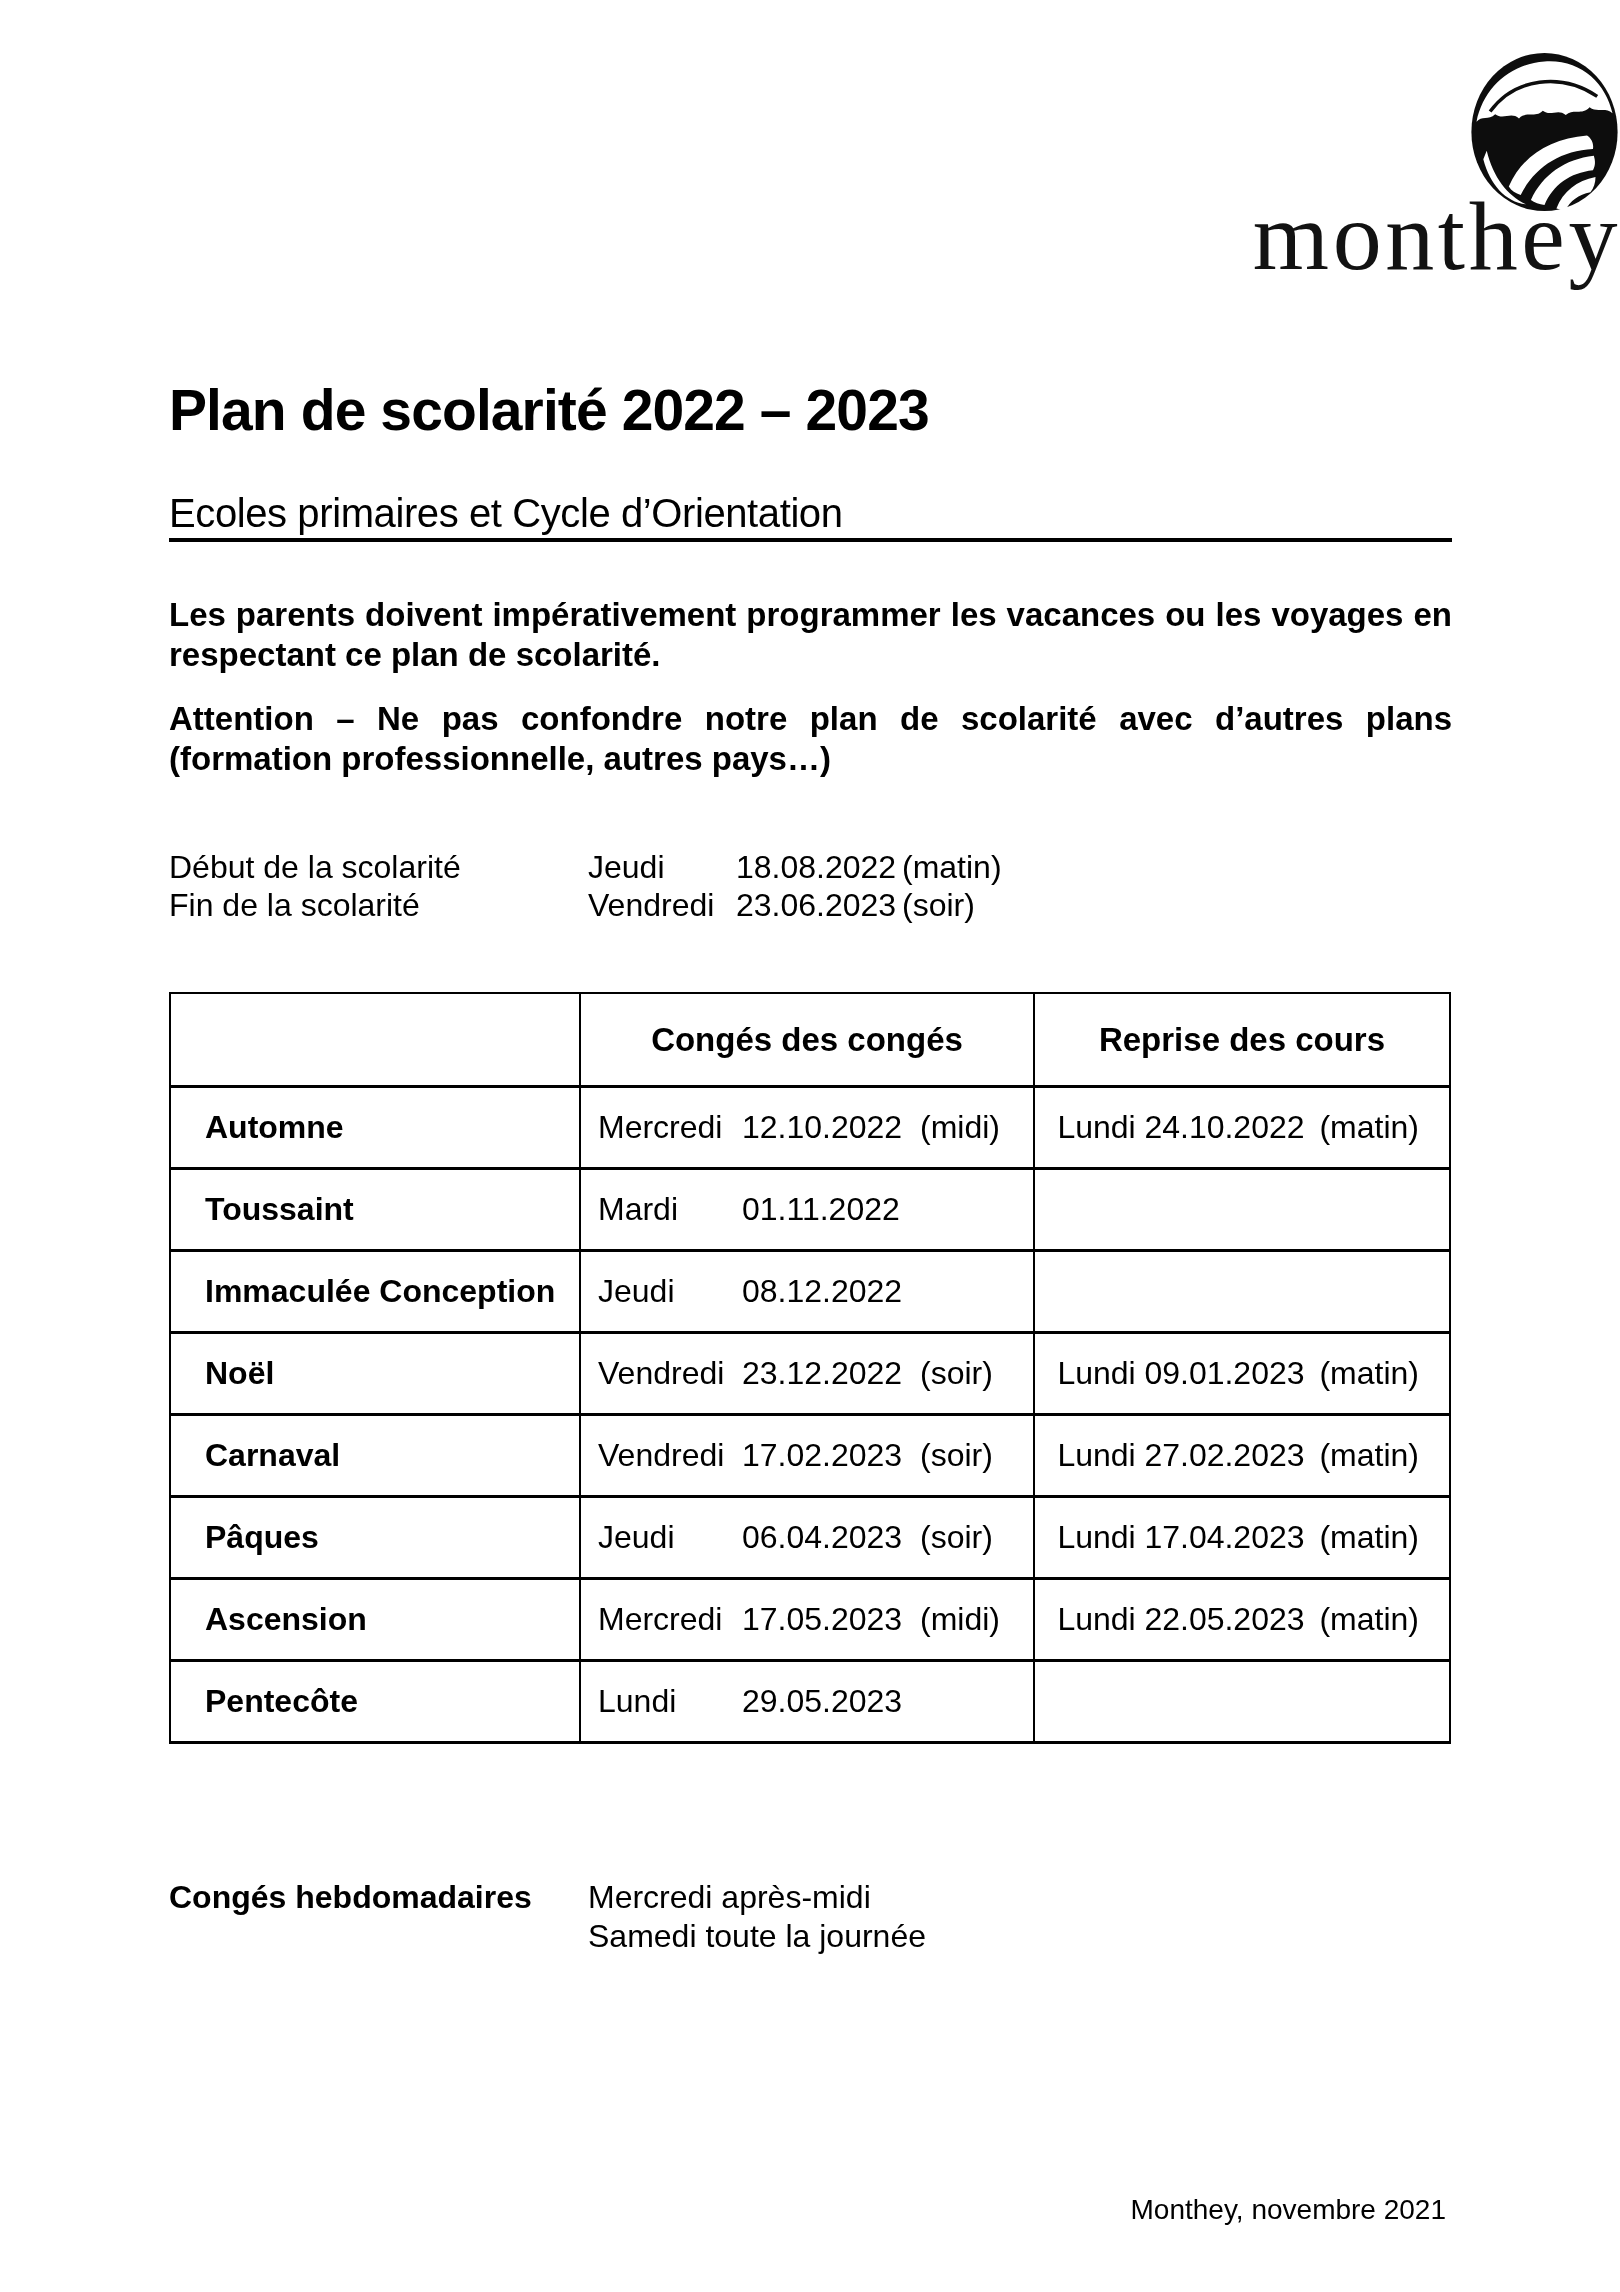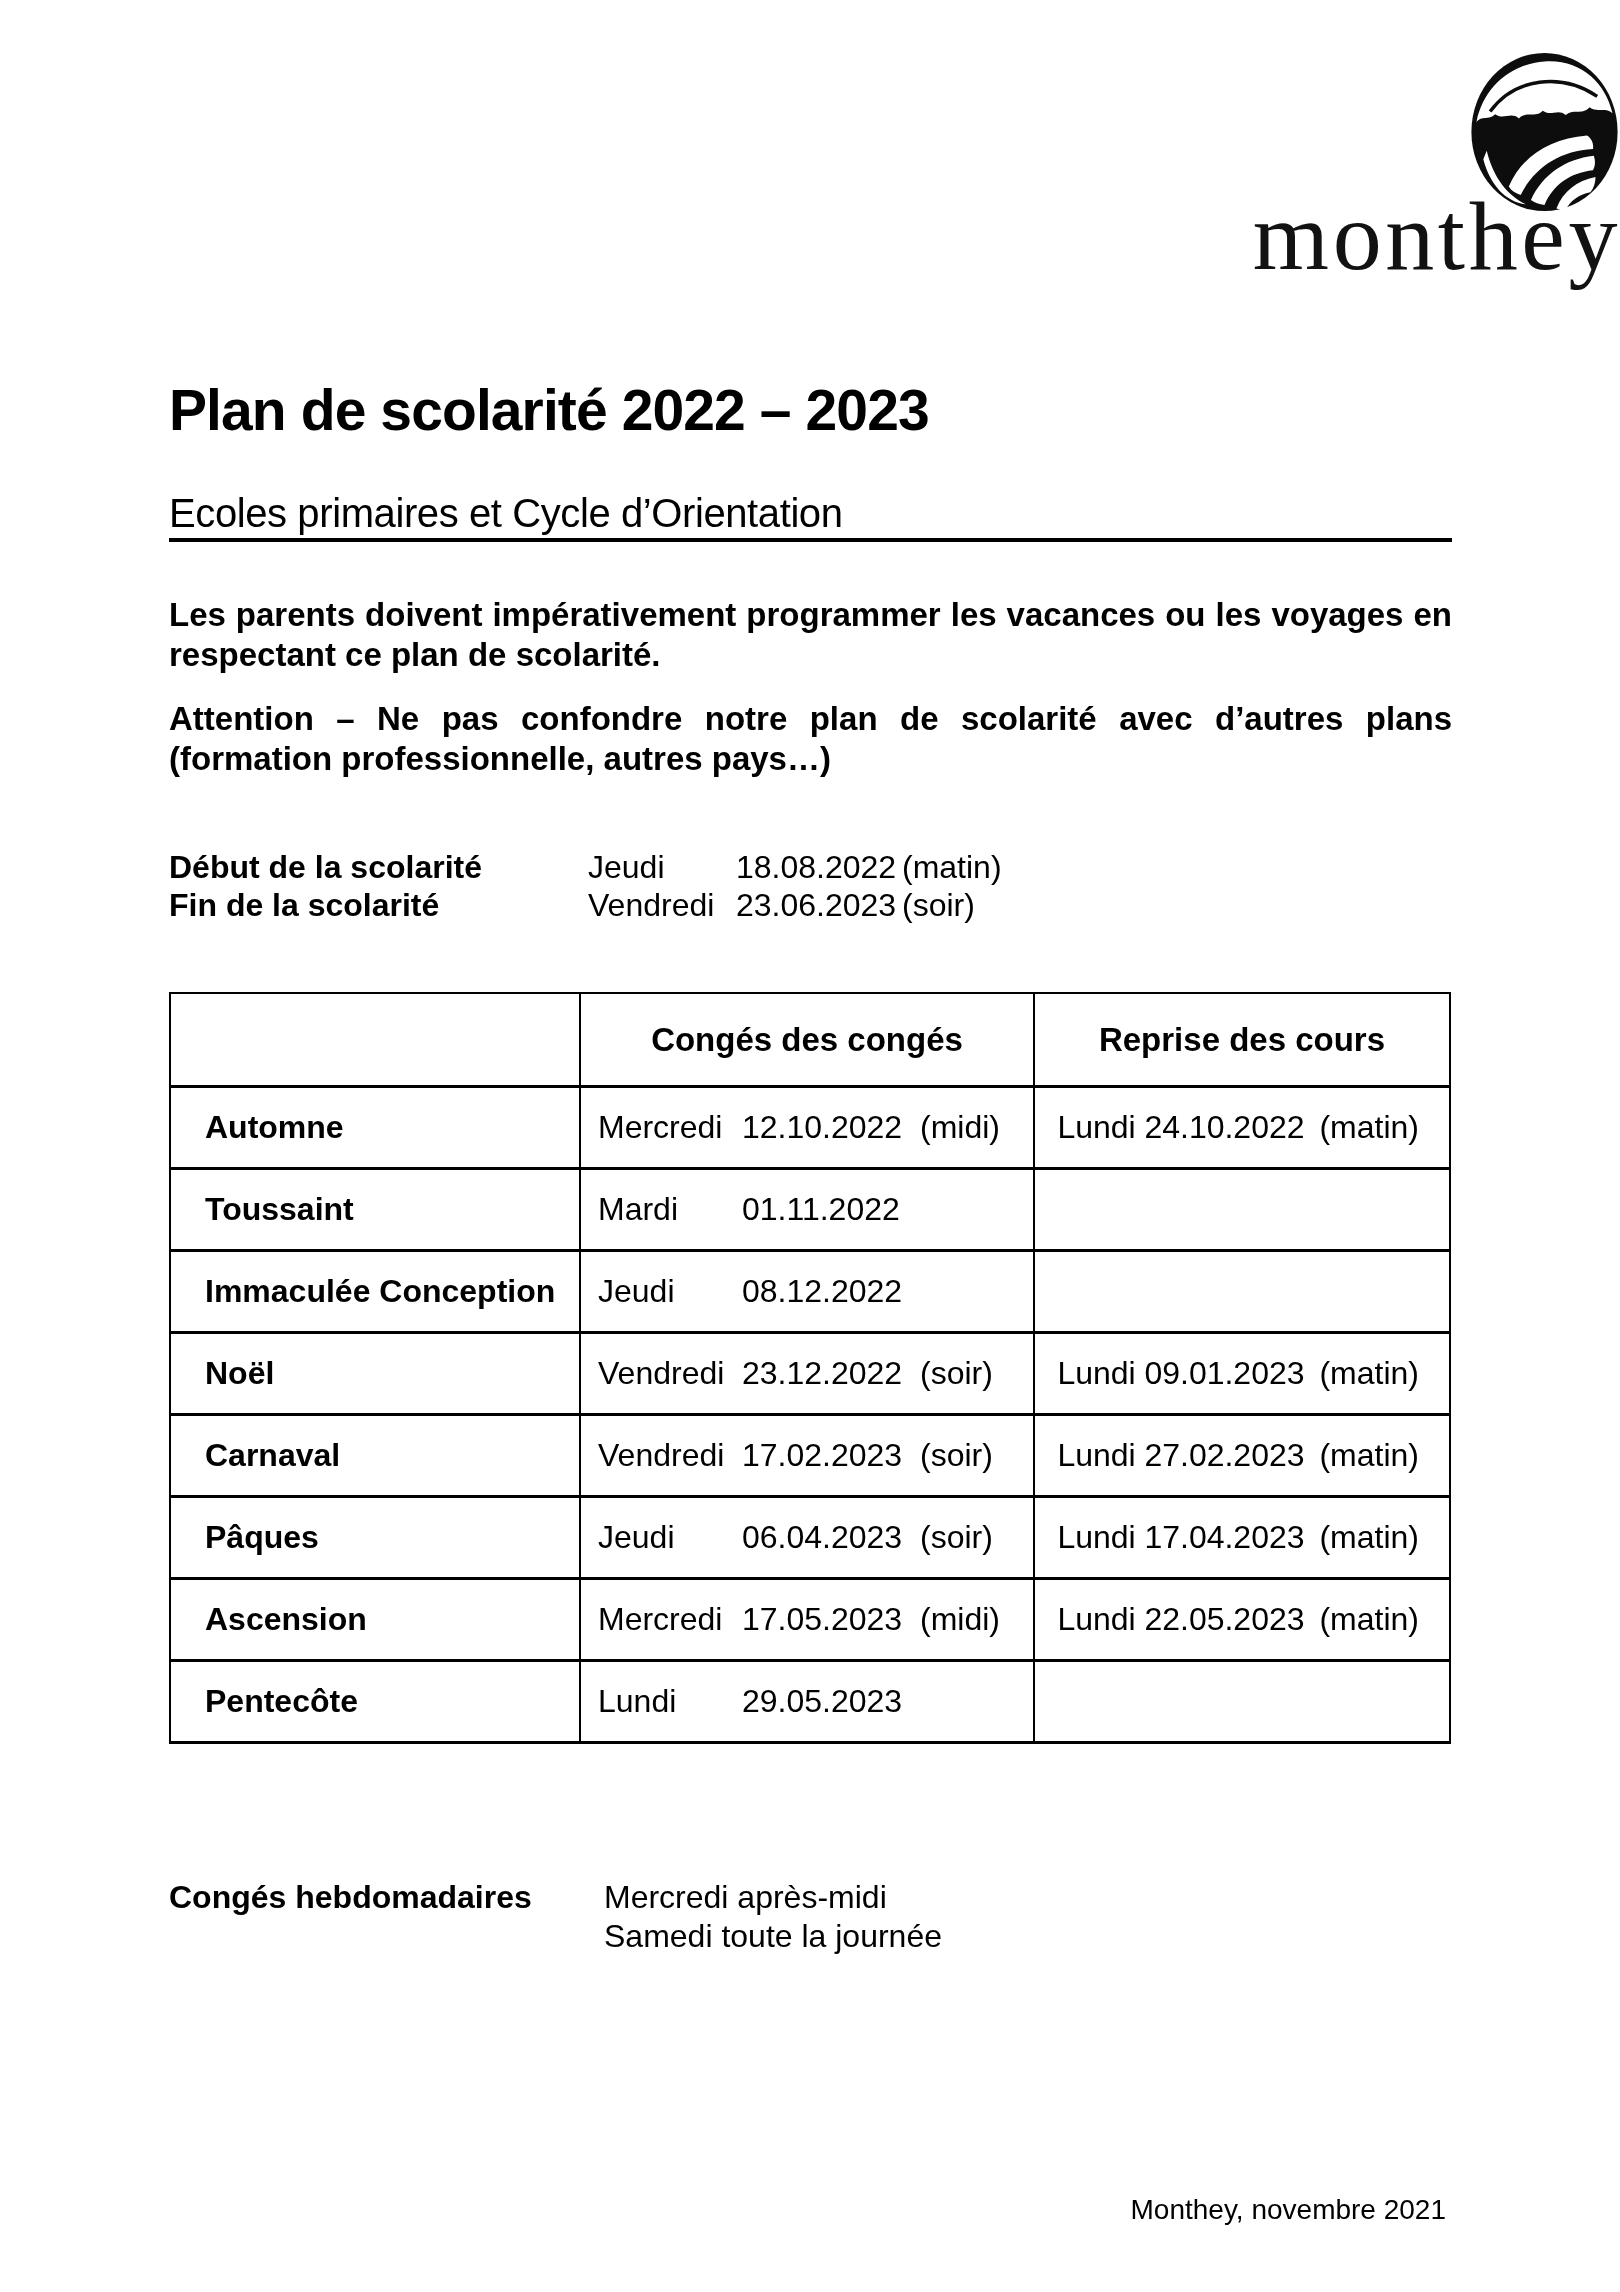--- a/index.html
+++ b/index.html
@@ -44,21 +44,21 @@
     line-height: 1.22; text-align: justify;
   }
   .notices p + p { margin-top: 23px; }
 
   
   .school-year { position: absolute; top: 848px; left: 169px; width: 1283px; }
   .sy-row {
     display: grid; grid-template-columns: 419px 148px 166px auto;
     font-size: 32px; line-height: 38px;
   }
-  .sy-row .lbl { font-weight: bold; }
+  .sy-row .lbl { font-weight: normal; }
 
   
   .holidays {
     position: absolute; top: 992px; left: 169px;
     border-collapse: collapse; table-layout: fixed;
     font-size: 32px;
   }
   .holidays col.c1 { width: 410px; }
   .holidays col.c2 { width: 454px; }
   .holidays col.c3 { width: 416px; }
@@ -68,21 +68,21 @@
   .holidays tbody td { height: 77px; vertical-align: middle; }
   .holidays .rowlabel { font-weight: bold; padding-left: 34px; }
   .sched { display: grid; align-items: center; }
   td.start .sched { grid-template-columns: 144px 178px auto; padding-left: 16px; }
   td.resume .sched { grid-template-columns: 87px 175px auto; padding-left: 21.4px; }
 
   
   .weekly {
     position: absolute; top: 1878px; left: 169px; width: 1283px;
     display: grid; grid-template-columns: 419px auto;
-    font-size: 32px; line-height: 39px; gap: 16px;
+    font-size: 32px; line-height: 39px;
   }
   .weekly .wlabel { font-weight: bold; }
 
   
   .footer {
     position: absolute; top: 2194px; right: 175px;
     font-size: 28px;
   }
 </style>
 </head>

